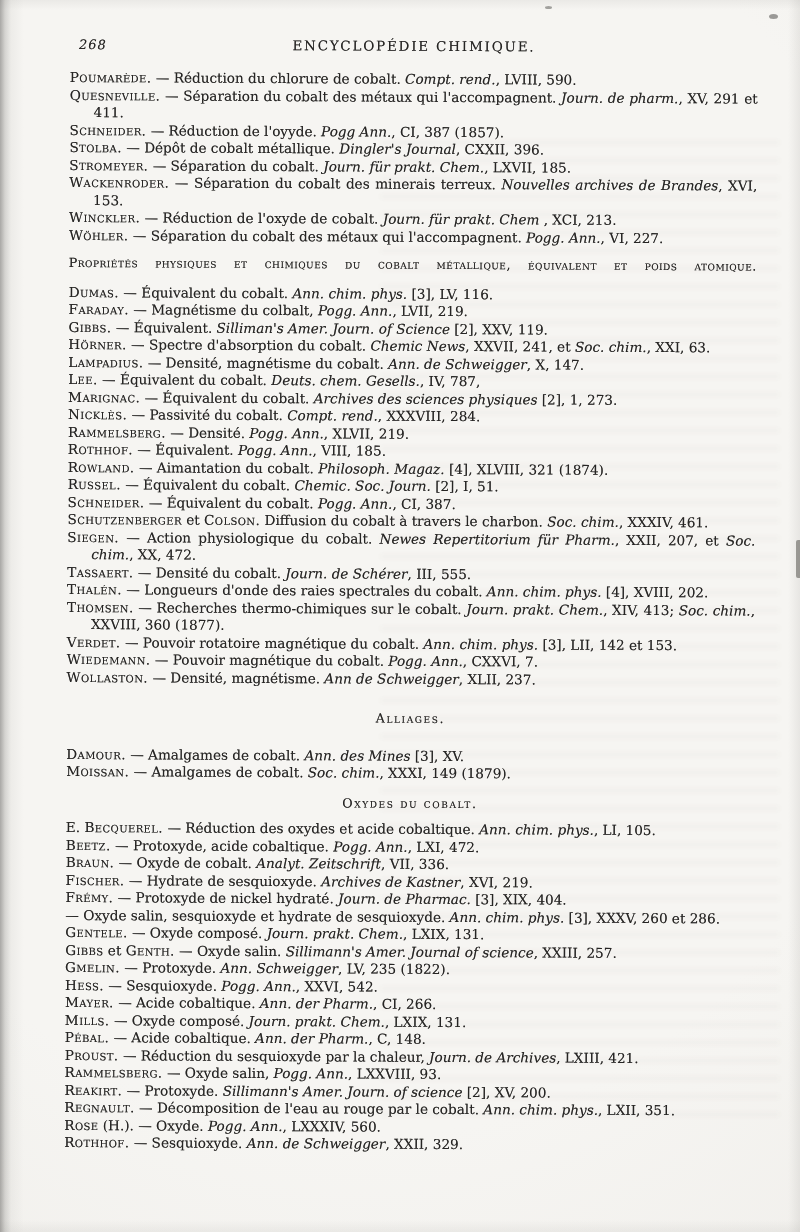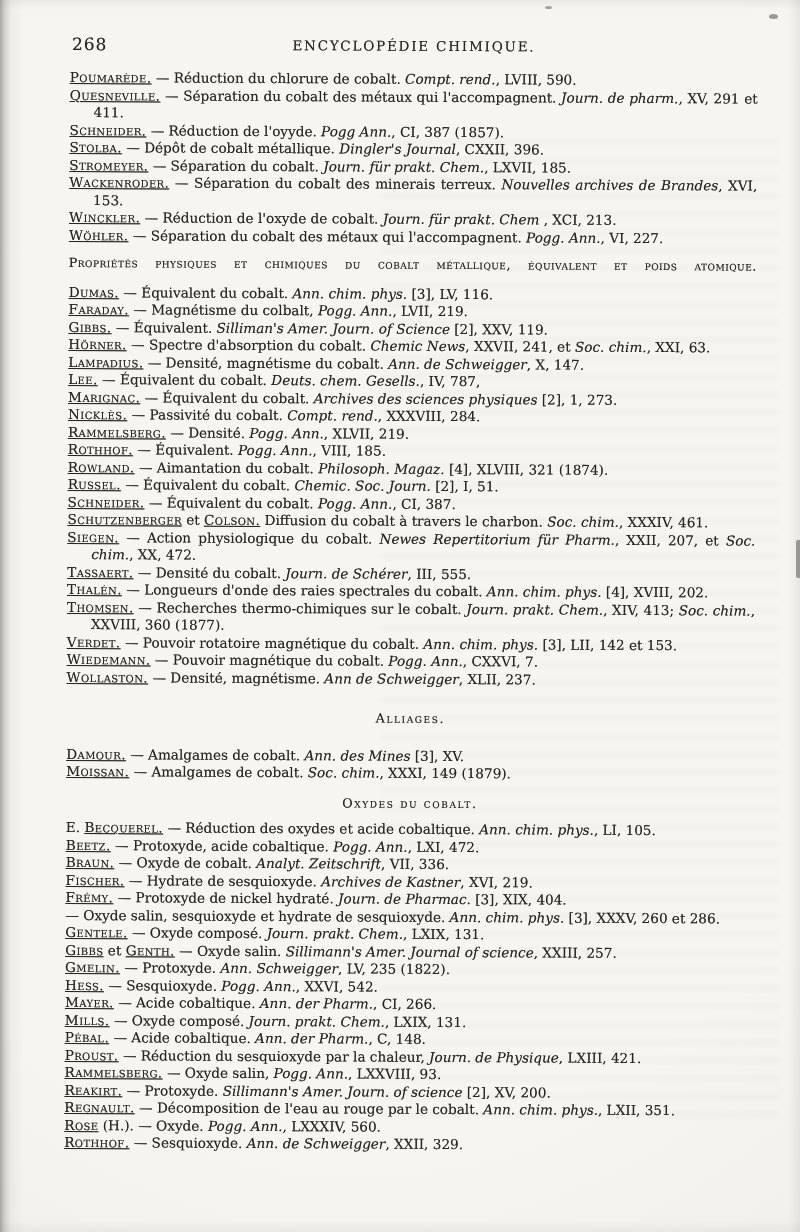--- a/index.html
+++ b/index.html
@@ -35,25 +35,25 @@
   .content{
     position:absolute;left:70px;top:36px;width:688px;
     color:#262524;
     font-size:13.6px;line-height:17.5px;
     text-align:justify;
     transform:rotate(0.3deg);
     transform-origin:0 0;
     text-shadow:0 0 .4px rgba(40,38,36,.55);
   }
   .page-header{position:relative;height:22px;margin-bottom:11px;}
-  .page-num{position:absolute;left:2px;top:0;font-size:17px;letter-spacing:1px;}
+  .page-num{position:absolute;left:9px;top:0;font-size:13px;letter-spacing:1px;font-style:italic;}
   .page-title{text-align:center;font-size:13.5px;letter-spacing:1.8px;}
 
   .entry{padding-left:24px;text-indent:-24px;}
-  .sc{font-variant:small-caps;letter-spacing:.4px;text-decoration:underline;}
+  .sc{font-variant:small-caps;letter-spacing:.4px;}
   .it{font-style:italic;}
 
   .heading{font-variant:small-caps;font-size:12.6px;}
   .heading-wide{
     margin:10px 0 12px;
     letter-spacing:.5px;word-spacing:2px;
     text-align:justify;text-align-last:justify;
   }
   .heading-center{
     text-align:center;text-align-last:center;
@@ -117,21 +117,21 @@
         <div class="entry"><span class="sc">Fischer.</span><span> — Hydrate de sesquioxyde. </span><span class="it">Archives de Kastner</span><span>, XVI, 219.</span></div>
         <div class="entry"><span class="sc">Frémy.</span><span> — Protoxyde de nickel hydraté. </span><span class="it">Journ. de Pharmac.</span><span> [3], XIX, 404.</span></div>
         <div class="entry"><span>— Oxyde salin, sesquioxyde et hydrate de sesquioxyde. </span><span class="it">Ann. chim. phys.</span><span> [3], XXXV, 260 et 286.</span></div>
         <div class="entry"><span class="sc">Gentele.</span><span> — Oxyde composé. </span><span class="it">Journ. prakt. Chem.</span><span>, LXIX, 131.</span></div>
         <div class="entry"><span class="sc">Gibbs</span><span> et </span><span class="sc">Genth.</span><span> — Oxyde salin. </span><span class="it">Sillimann's Amer. Journal of science</span><span>, XXIII, 257.</span></div>
         <div class="entry"><span class="sc">Gmelin.</span><span> — Protoxyde. </span><span class="it">Ann. Schweigger</span><span>, LV, 235 (1822).</span></div>
         <div class="entry"><span class="sc">Hess.</span><span> — Sesquioxyde. </span><span class="it">Pogg. Ann.</span><span>, XXVI, 542.</span></div>
         <div class="entry"><span class="sc">Mayer.</span><span> — Acide cobaltique. </span><span class="it">Ann. der Pharm.</span><span>, CI, 266.</span></div>
         <div class="entry"><span class="sc">Mills.</span><span> — Oxyde composé. </span><span class="it">Journ. prakt. Chem.</span><span>, LXIX, 131.</span></div>
         <div class="entry"><span class="sc">Pébal.</span><span> — Acide cobaltique. </span><span class="it">Ann. der Pharm.</span><span>, C, 148.</span></div>
-        <div class="entry"><span class="sc">Proust.</span><span> — Réduction du sesquioxyde par la chaleur, </span><span class="it">Journ. de Physique</span><span>, LXIII, 421.</span></div>
+        <div class="entry"><span class="sc">Proust.</span><span> — Réduction du sesquioxyde par la chaleur, </span><span class="it">Journ. de Archives</span><span>, LXIII, 421.</span></div>
         <div class="entry"><span class="sc">Rammelsberg.</span><span> — Oxyde salin, </span><span class="it">Pogg. Ann.</span><span>, LXXVIII, 93.</span></div>
         <div class="entry"><span class="sc">Reakirt.</span><span> — Protoxyde. </span><span class="it">Sillimann's Amer. Journ. of science</span><span> [2], XV, 200.</span></div>
         <div class="entry"><span class="sc">Regnault.</span><span> — Décomposition de l'eau au rouge par le cobalt. </span><span class="it">Ann. chim. phys.</span><span>, LXII, 351.</span></div>
         <div class="entry"><span class="sc">Rose</span><span> (H.). — Oxyde. </span><span class="it">Pogg. Ann.</span><span>, LXXXIV, 560.</span></div>
         <div class="entry"><span class="sc">Rothhof.</span><span> — Sesquioxyde. </span><span class="it">Ann. de Schweigger</span><span>, XXII, 329.</span></div>
       </div>
   </div>
 </div>
 
 </body></html>

